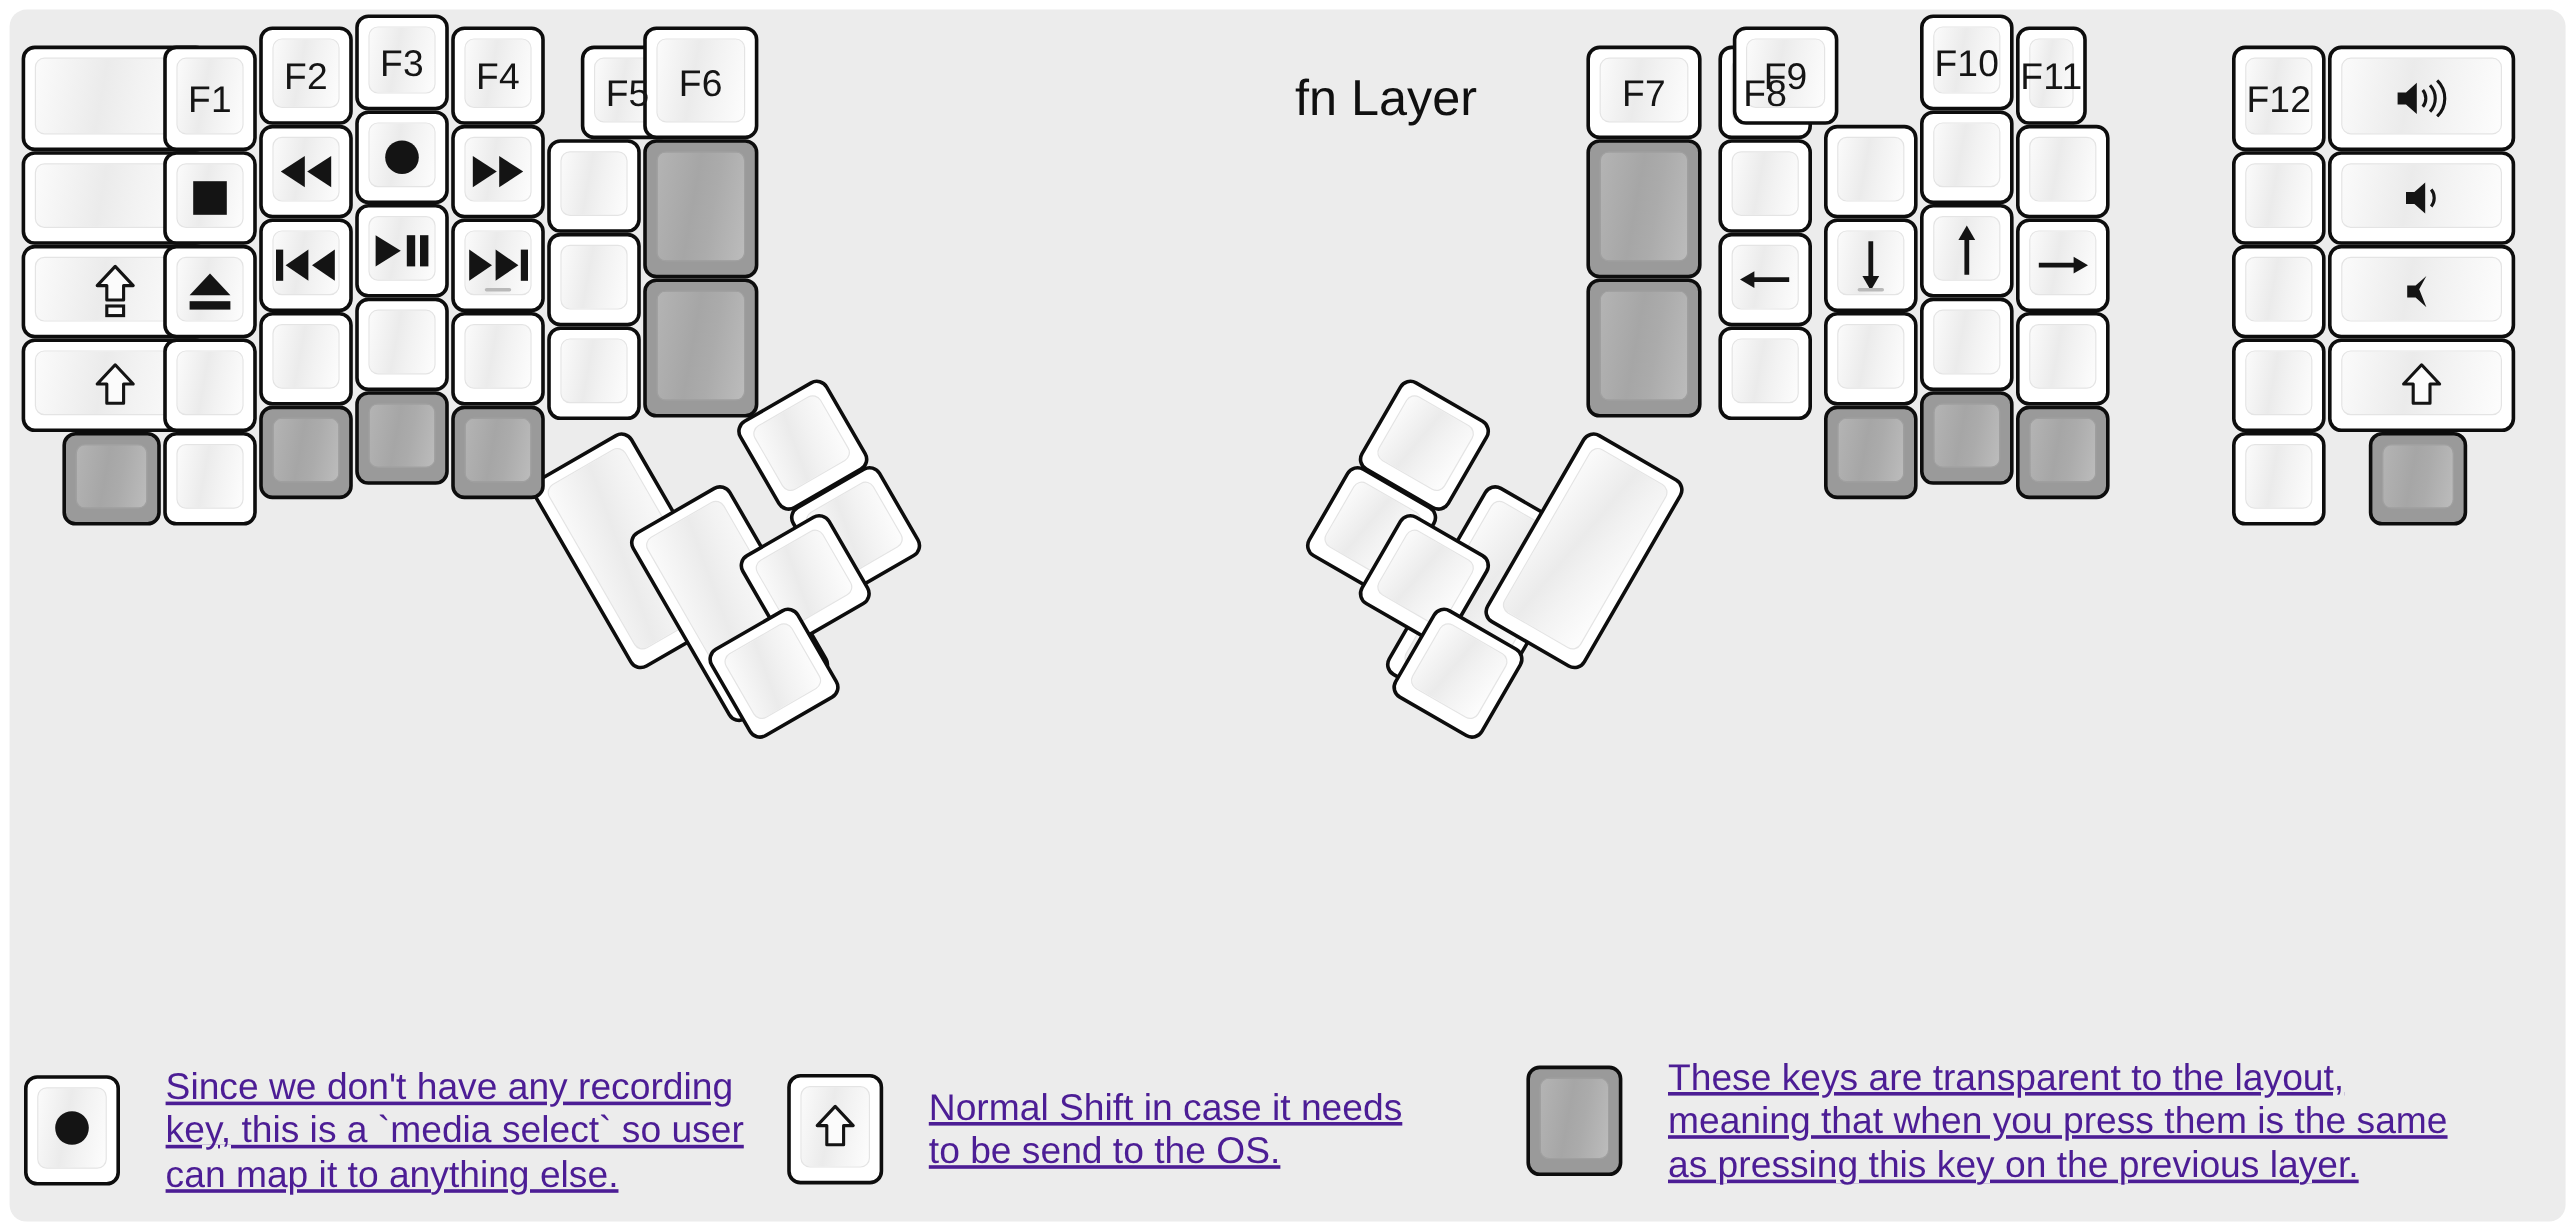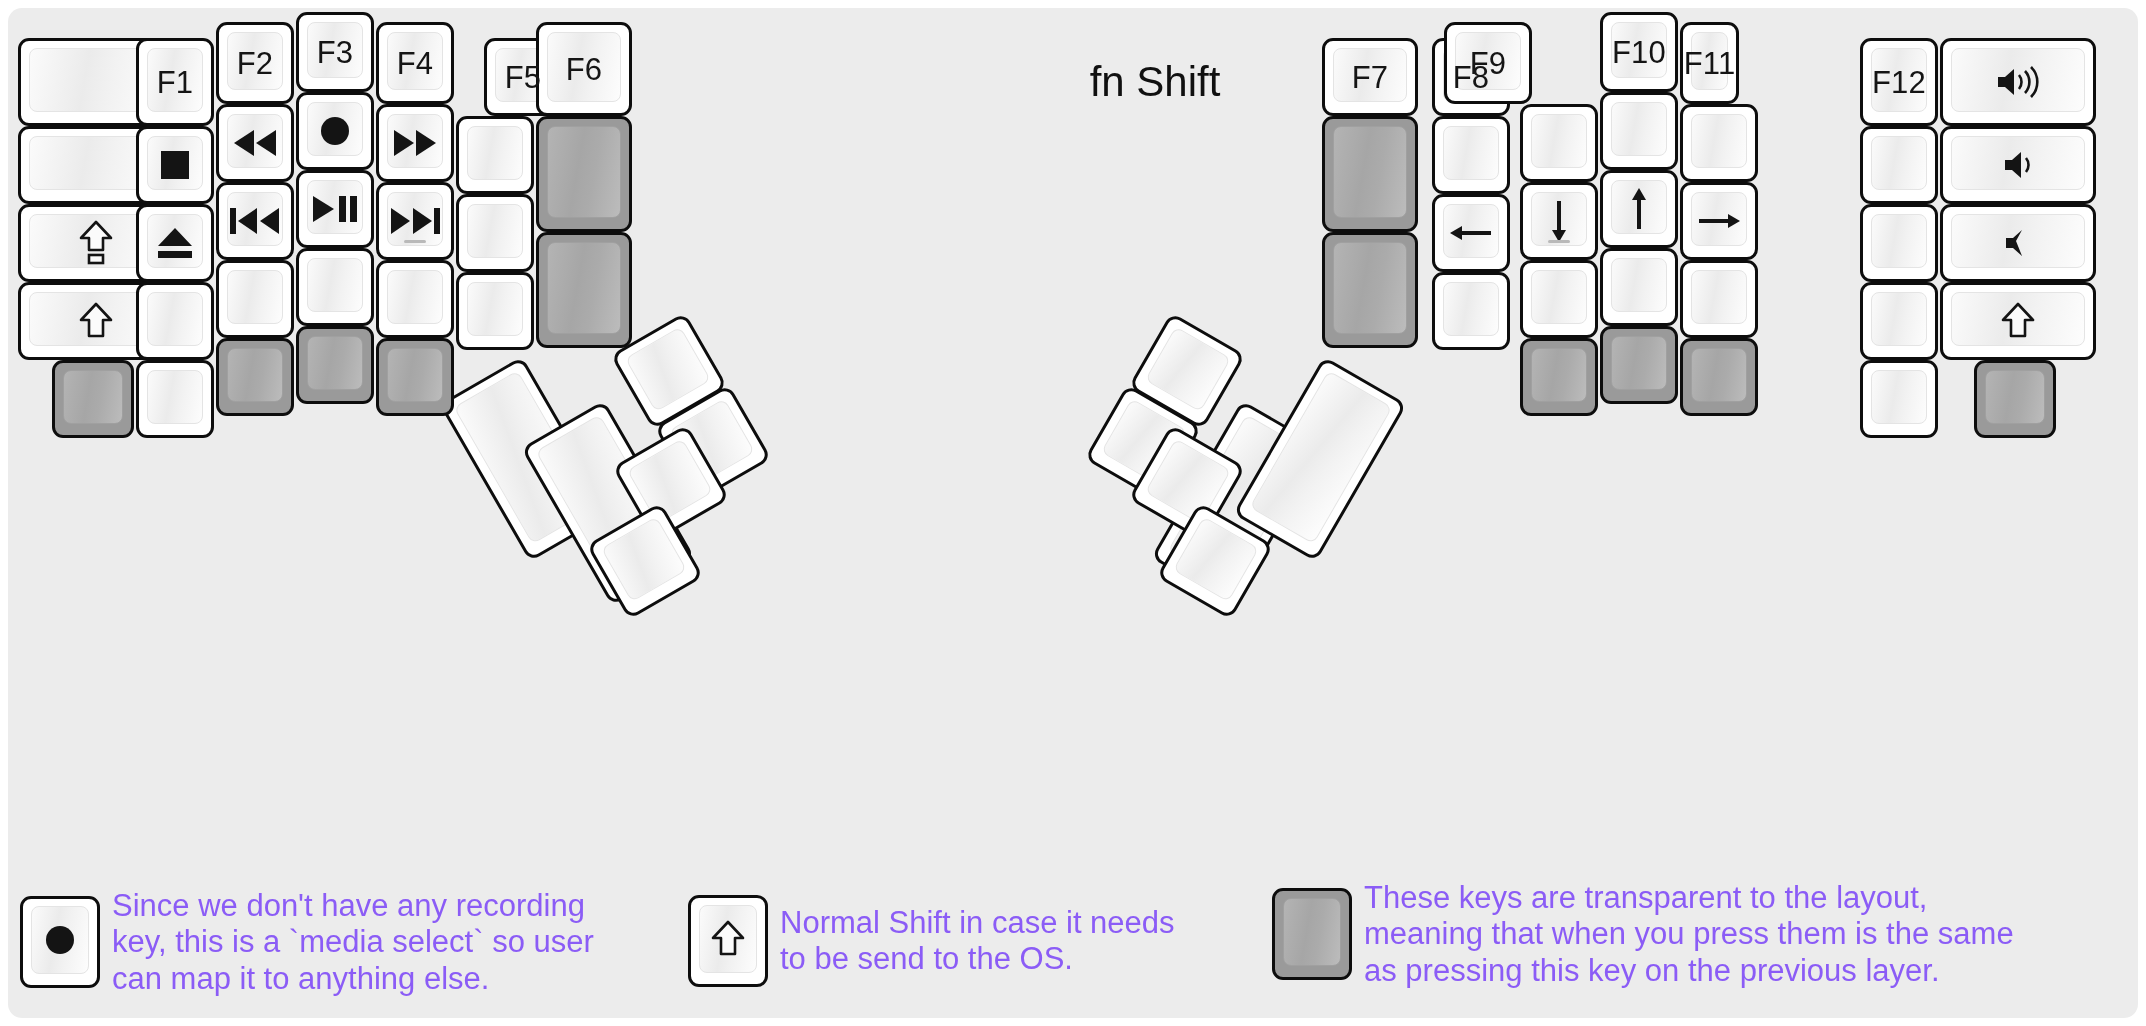--- a/index.html
+++ b/index.html
@@ -69,31 +69,32 @@
     position:absolute;left:8px;top:7px;right:8px;bottom:11px;border-radius:8px;
     background:linear-gradient(100deg,#fbfbfb 0%,#ebebeb 42%,#f2f2f2 62%,#fdfdfd 100%);
     border:1px solid #e4e4e4;display:flex;align-items:center;justify-content:center;
   }
   .legend-key.trans{background:#9a9a9a;}
   .legend-key.trans .cap{
     background:linear-gradient(100deg,#b4b4b4 0%,#a6a6a6 42%,#ababab 62%,#bcbcbc 100%);
     border:1px solid #a0a0a0;
   }
   .legend-text{
-    margin-left:12px;font-size:31px;line-height:1.17;color:#8b5cf6;
+    margin-left:38px;font-size:31px;line-height:1.17;color:#4c1d95;
     white-space:pre-line;
+    text-decoration:underline;
   }
 </style>
 </head>
 <body>
 
 <div id="panel"></div>
 
 <div id="stage">
-  <div id="title">fn Shift</div>
+  <div id="title">fn Layer</div>
   <div id="keys-left">
       <div class="key" style="left: 478px; top: 368px; width: 96px; height: 182px; transform: rotate(-30deg);">
         <div class="cap"></div>
         <div class="lbl"></div>
       </div>
       <div class="key" style="left: 560px; top: 412px; width: 96px; height: 182px; transform: rotate(-30deg);">
         <div class="cap"></div>
         <div class="lbl"></div>
       </div>
       <div class="key" style="left: 626px; top: 328px; width: 86px; height: 86px; transform: rotate(-30deg);">
@@ -493,21 +494,21 @@
           <div class="cap">
             <svg class="gly" width="34" height="34" viewBox="0 0 34 34" xmlns="http://www.w3.org/2000/svg">
               <circle cx="17" cy="17" r="14" fill="#141414"></circle>
             </svg>
           </div>
         </div>
         <div class="legend-text">Since we don't have any recording
 key, this is a `media select` so user
 can map it to anything else.</div>
       </div>
-      <div class="legend-item" style="left: 664px; top: 895px; padding-left: 24px;">
+      <div class="legend-item" style="left: 632px; top: 895px; padding-left: 24px;">
         <div class="legend-key">
           <div class="cap">
             <svg class="gly" width="34" height="38" viewBox="0 0 34 38" xmlns="http://www.w3.org/2000/svg">
               <path d="M17 2 L32 18 L24 18 L24 34 L10 34 L10 18 L2 18 Z" fill="#fbfbfb" stroke="#141414" stroke-width="2.6" stroke-linejoin="round"></path>
             </svg>
           </div>
         </div>
         <div class="legend-text">Normal Shift in case it needs
 to be send to the OS.</div>
       </div>

